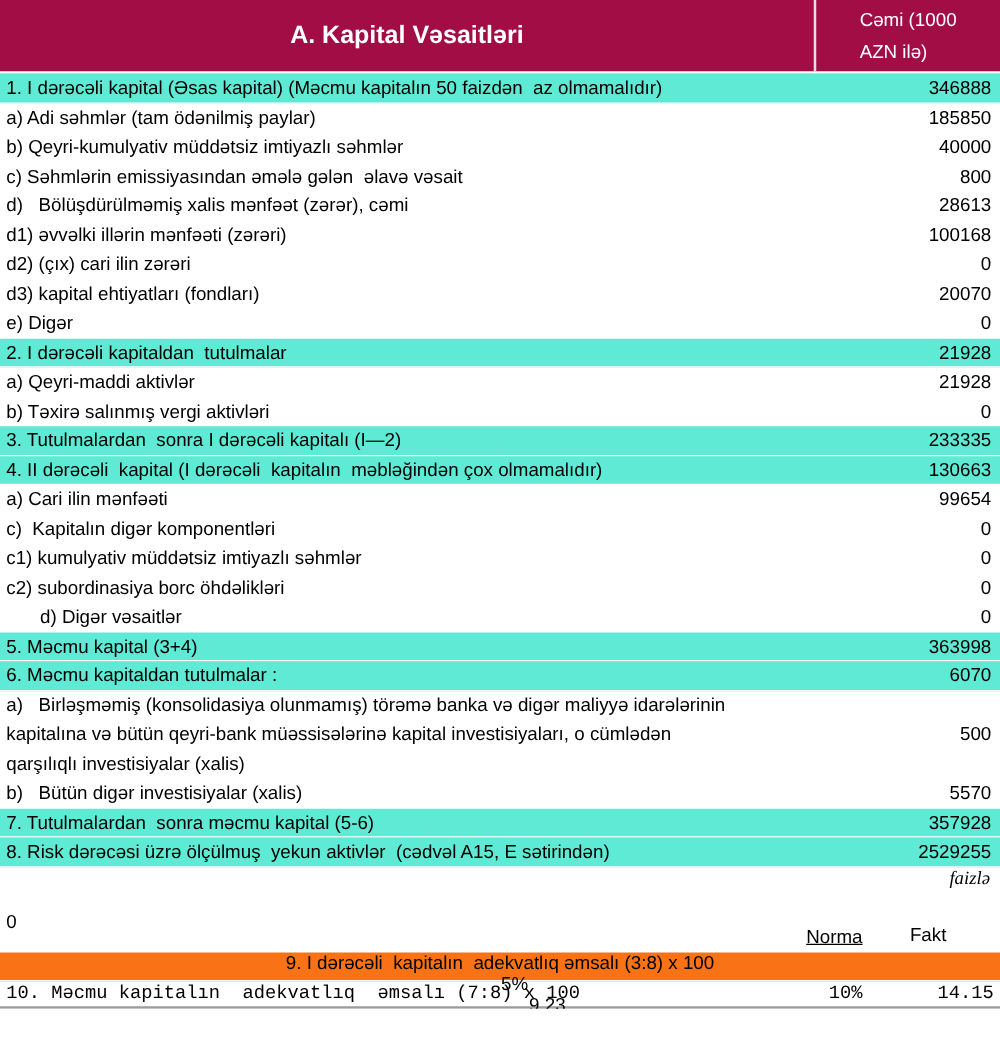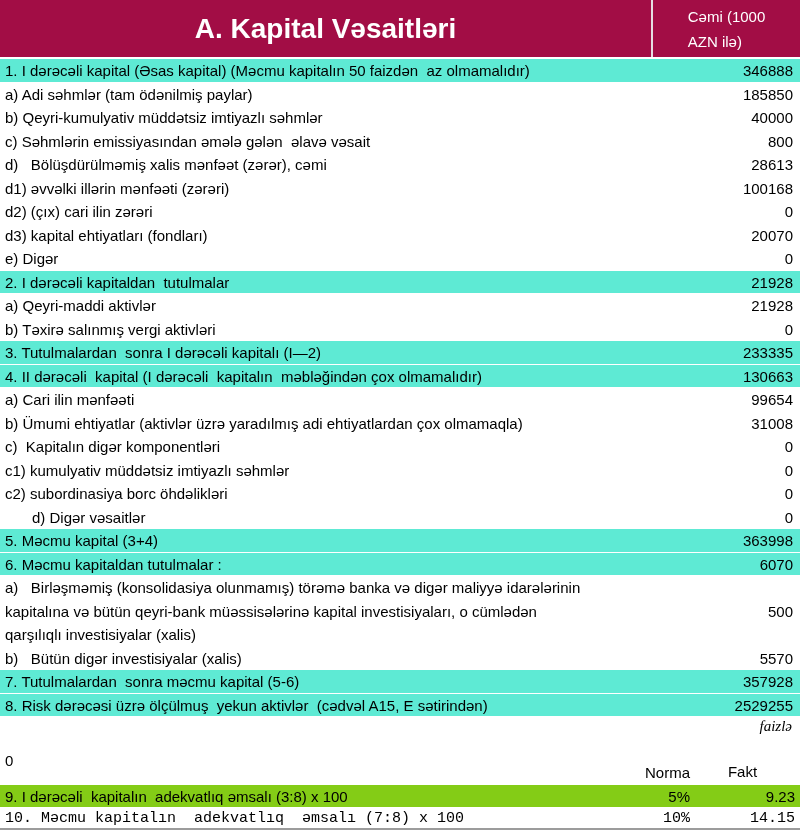--- a/index.html
+++ b/index.html
@@ -2,46 +2,46 @@
 <html><head>
 <meta charset="utf-8">
 <style>
   html,body{margin:0;padding:0;background:#fff;}
   body{width:800px;font-family:"Liberation Sans",sans-serif;font-size:15px;color:#000;}
   .sheet{width:800px;border-bottom:2px solid #9C9C9C;box-sizing:border-box;}
 
   
   .thead{display:flex;height:57px;background:#A20D45;color:#fff;border-bottom:2px solid #fff;}
   .title-cell{width:653px;display:flex;align-items:center;justify-content:center;
-    font-weight:bold;font-size:28px;border-right:2px solid #E6DDE2;box-sizing:border-box;}
+    font-weight:bold;font-size:20px;border-right:2px solid #E6DDE2;box-sizing:border-box;}
   .cemi-cell{flex:1;display:flex;align-items:center;justify-content:center;text-align:left;
     font-weight:normal;font-size:15px;line-height:25px;white-space:pre-line;border-radius:18px;}
 
   
   .row{display:flex;align-items:center;min-height:23.5px;padding:0 7px 0 5px;box-sizing:border-box;}
   .row .label{flex:1;white-space:pre-wrap;line-height:23.5px;}
   .row .value{white-space:nowrap;text-align:right;min-width:60px;line-height:23.5px;}
   .row.gray{background:#5eead4;box-shadow:inset 0 -1px 0 #fff;}
   .row.indent .label{padding-left:27px;}
   .row.multiline{min-height:70.5px;}
 
   
   .faizle{height:19px;line-height:19px;text-align:right;padding-right:8px;
     font-family:"Liberation Serif",serif;font-style:italic;font-size:15px;margin-left:29px;}
   .norm-row{display:flex;height:49px;padding:0 5px;box-sizing:border-box;}
   .norm-row .zero{flex:1;align-self:center;}
   .norm-row .norm-h{width:45px;align-self:flex-end;text-align:center;line-height:21px;
-    overflow-wrap:anywhere;word-break:break-all;padding-bottom:2px;}
+    overflow-wrap:anywhere;word-break:break-all;padding-bottom:2px;text-decoration:underline;}
   .norm-row .fakt-h{width:105px;align-self:flex-end;text-align:center;line-height:23px;padding-bottom:2px;}
   .ratio-row{display:flex;align-items:center;height:23px;padding:0 5px;box-sizing:border-box;}
   .ratio-row.last{height:20px;font-family:Liberation Mono, monospace;}
   .ratio-row .r-label{flex:1;white-space:pre-wrap;}
   .ratio-row .r-norm{width:45px;text-align:right;white-space:nowrap;}
   .ratio-row .r-fakt{width:105px;text-align:right;white-space:nowrap;}
-  .ratio-row.gray{background:#84cc16;box-shadow:inset 0 -1px 0 #fff;}
+  .ratio-row.gray{background:#f97316;box-shadow:inset 0 -1px 0 #fff;flex-direction:column;}
 </style>
 </head>
 <body>
 
 <div class="sheet">
 
   <div class="thead">
     <div class="title-cell">A. Kapital Vəsaitləri</div>
     <div class="cemi-cell">Cəmi (1000
 AZN ilə)</div>
@@ -101,24 +101,20 @@
   </div>
   <div class="row gray">
     <div class="label">4. II dərəcəli  kapital (I dərəcəli  kapitalın  məbləğindən çox olmamalıdır)</div>
     <div class="value">130663</div>
   </div>
   <div class="row">
     <div class="label">a) Cari ilin mənfəəti</div>
     <div class="value">99654</div>
   </div>
   <div class="row">
-    <div class="label">b) Ümumi ehtiyatlar (aktivlər üzrə yaradılmış adi ehtiyatlardan çox olmamaqla)</div>
-    <div class="value">31008</div>
-  </div>
-  <div class="row">
     <div class="label">c)  Kapitalın digər komponentləri</div>
     <div class="value">0</div>
   </div>
   <div class="row">
     <div class="label">c1) kumulyativ müddətsiz imtiyazlı səhmlər</div>
     <div class="value">0</div>
   </div>
   <div class="row">
     <div class="label">c2) subordinasiya borc öhdəlikləri</div>
     <div class="value">0</div>

